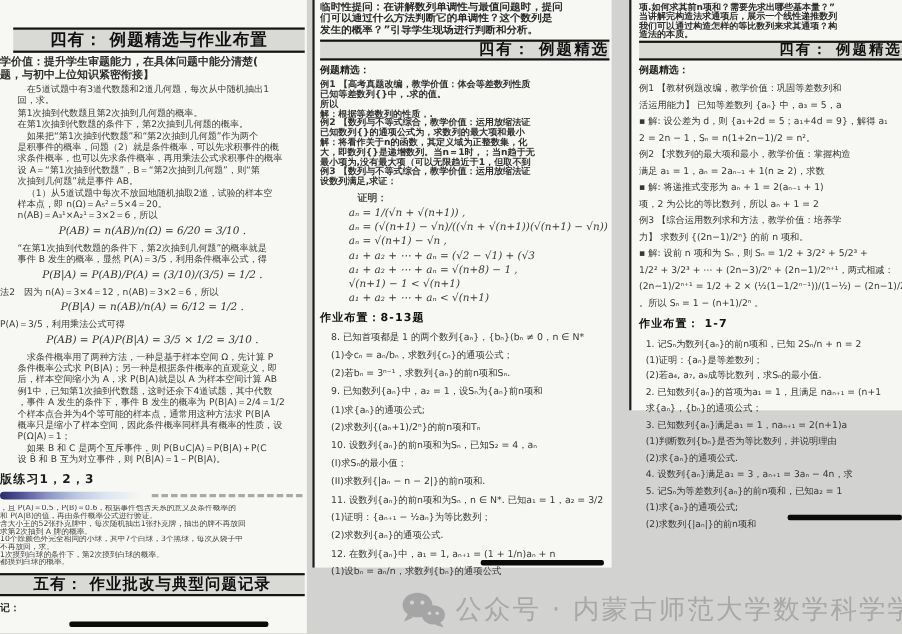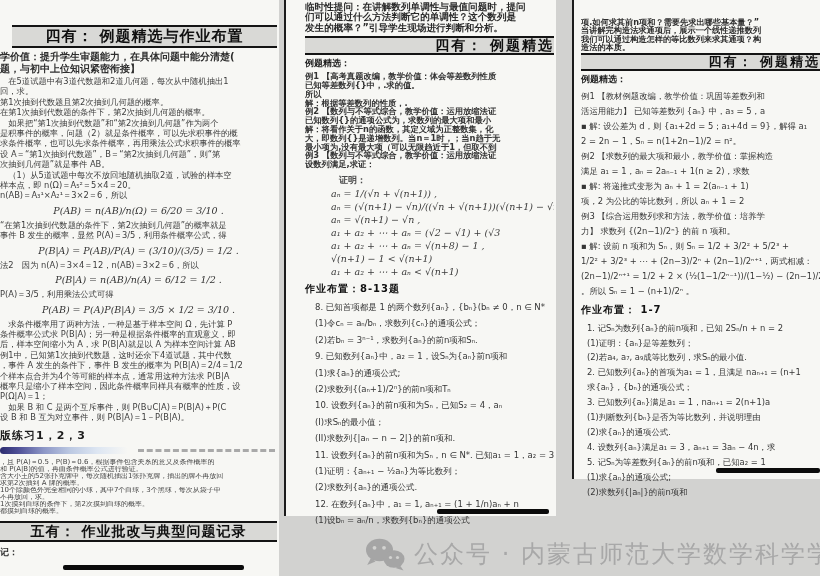--- a/index.html
+++ b/index.html
@@ -4,36 +4,36 @@
 <style>
   html,body{margin:0;padding:0;}
   body{
     width:820px;height:576px;position:relative;overflow:hidden;
     background:#d2d2d0;
     font-family:"DejaVu Sans", sans-serif;
     -webkit-font-smoothing:antialiased;
   }
   .page{position:absolute;top:0;background:#f7f7f4;box-sizing:border-box;}
   .page-left{left:0;width:279px;height:576px;padding:0 2px 0 0;}
-  .page-mid{left:284px;width:272px;height:516px;border-left:2px solid #1c1c1c;padding:0 2px 0 19px;}
-  .page-right{left:572px;width:248px;height:479px;border-left:2px solid #1c1c1c;padding:16px 0 0 7px;}
+  .page-mid{left:284px;width:272px;height:516px;border-left:2px solid #1c1c1c;padding:0 2px 0 5px;}
+  .page-right{left:572px;width:248px;height:373px;border-left:2px solid #1c1c1c;padding:0 0 0 7px;}
 
   .banner{
     background:#d9d9d6;border-top:2px solid #141414;border-bottom:2px solid #141414;
     color:#101010;font-weight:bold;white-space:nowrap;overflow:hidden;
   }
   .banner-left-top{margin:25px 0 0 12px;height:19px;line-height:19px;font-size:15px;text-align:center;letter-spacing:1px;}
   .banner-left-bottom{margin:6px 0 0 0;height:17px;line-height:17px;font-size:14px;text-align:center;letter-spacing:1px;}
   .banner-mid{margin-top:3px;height:15px;line-height:15px;font-size:14px;text-align:right;letter-spacing:2px;}
   .banner-right{margin-top:1px;height:14px;line-height:14px;font-size:13px;text-align:right;letter-spacing:2px;}
 
   .lp-intro{margin-top:3px;font-size:10px;font-weight:bold;color:#2e2e2e;}
   .lp-intro .line{line-height:11.5px;white-space:nowrap;overflow:hidden;}
   .lp-body{margin-top:2px;font-size:8.3px;color:#3c3c3c;}
-  .lp-body .line{line-height:10.4px;white-space:nowrap;overflow:hidden;}
+  .lp-body .line{line-height:10.4px;white-space:nowrap;overflow:hidden;margin-left:16px;}
   .lp-formula{
     font-family:"DejaVu Serif", serif;font-style:italic;
     font-size:9.5px;color:#333;text-align:center;margin:3px 0;line-height:13px;
   }
   .lp-inline{font-size:8.3px;color:#3c3c3c;line-height:10.4px;white-space:nowrap;overflow:hidden;}
   .practice-heading{margin-top:5px;font-size:11px;font-weight:bold;color:#1d1d1d;letter-spacing:1px;}
   .swoosh-row{display:flex;align-items:center;margin:3px 2px 2px 0;height:9px;}
   .swoosh{
     width:128px;height:7px;border-radius:4px;flex:none;
     background:linear-gradient(90deg,#2c2c6e 0%,#4e4f96 14%,#8c96c6 34%,#bcc9e2 55%,#dde6f2 76%,rgba(247,247,244,0) 100%);

